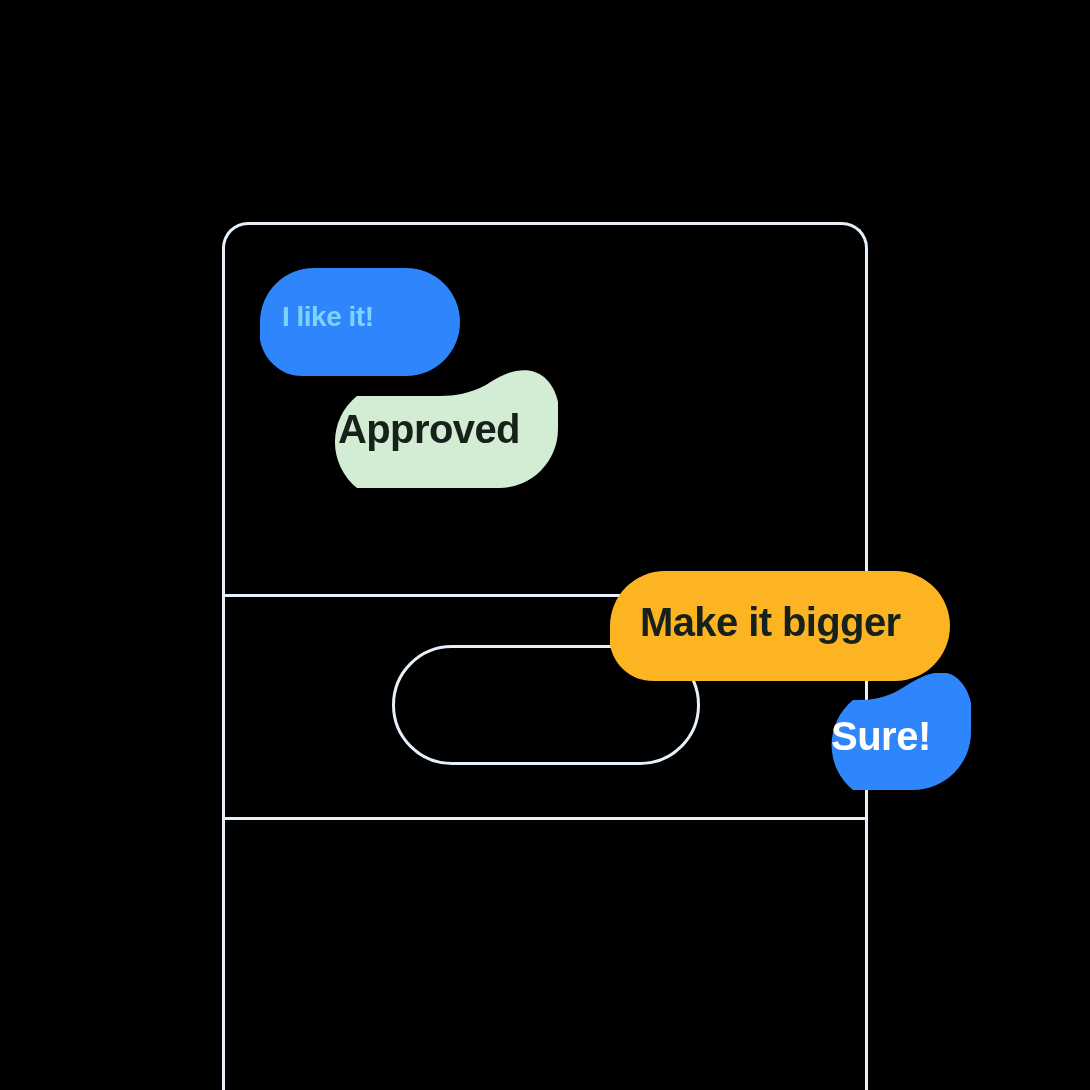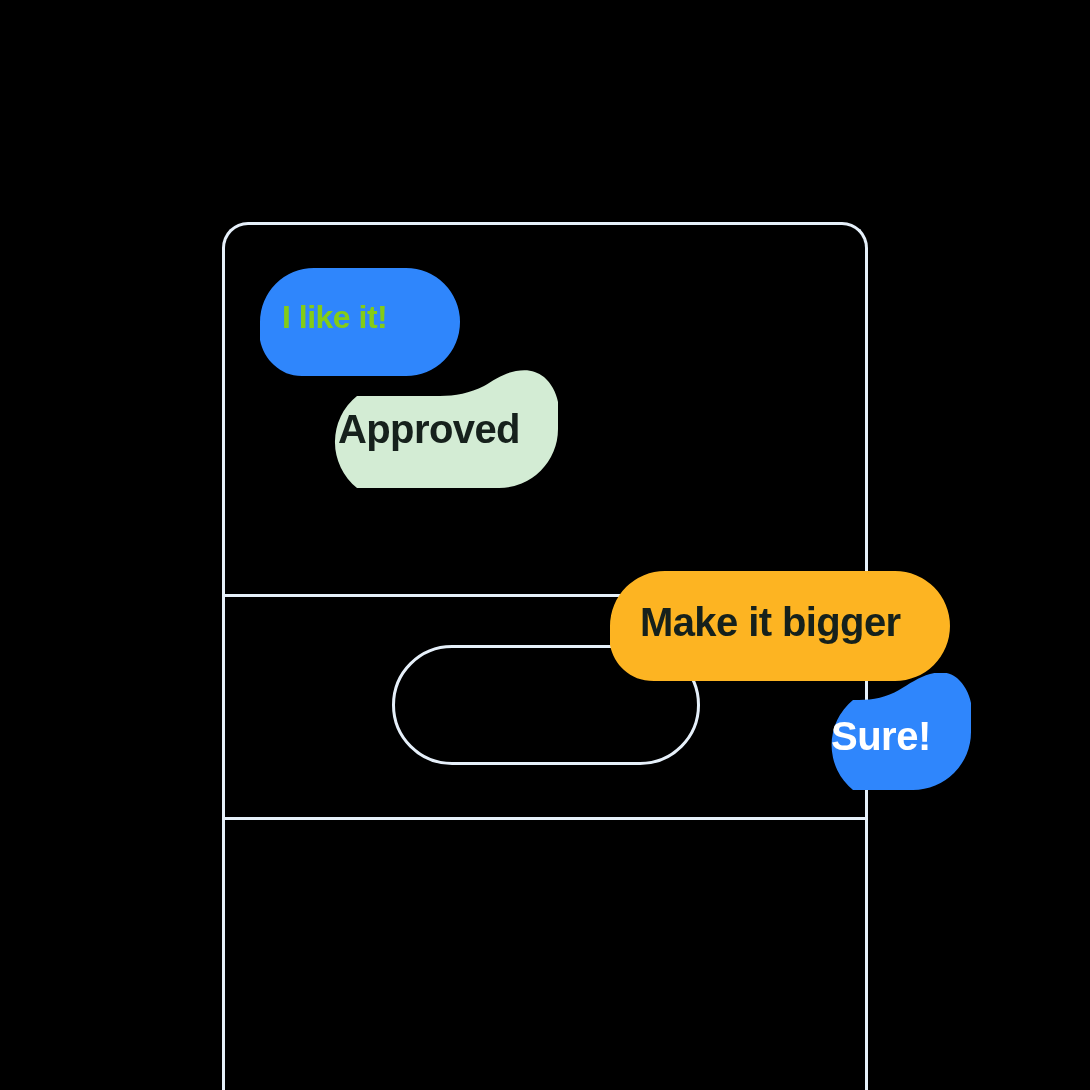--- a/index.html
+++ b/index.html
@@ -77,22 +77,22 @@
   }
   .bubble-body svg { display: block; width: 100%; height: 100%; }
 
   
   #bubble-like {
     left: 260px;  top: 268px;
     width: 200px; height: 108px;
     padding-left: 22px;
   }
   #bubble-like .label {
-    color: #84cc16;
-    font-size: 32px;
+    color: #7dd3fc;
+    font-size: 28px;
     font-weight: 700;
     letter-spacing: -0.5px;
     margin-top: -10px;
   }
 
   #bubble-approved {
     left: 298px;  top: 370px;
     width: 260px; height: 118px;
     padding-left: 40px;
   }

